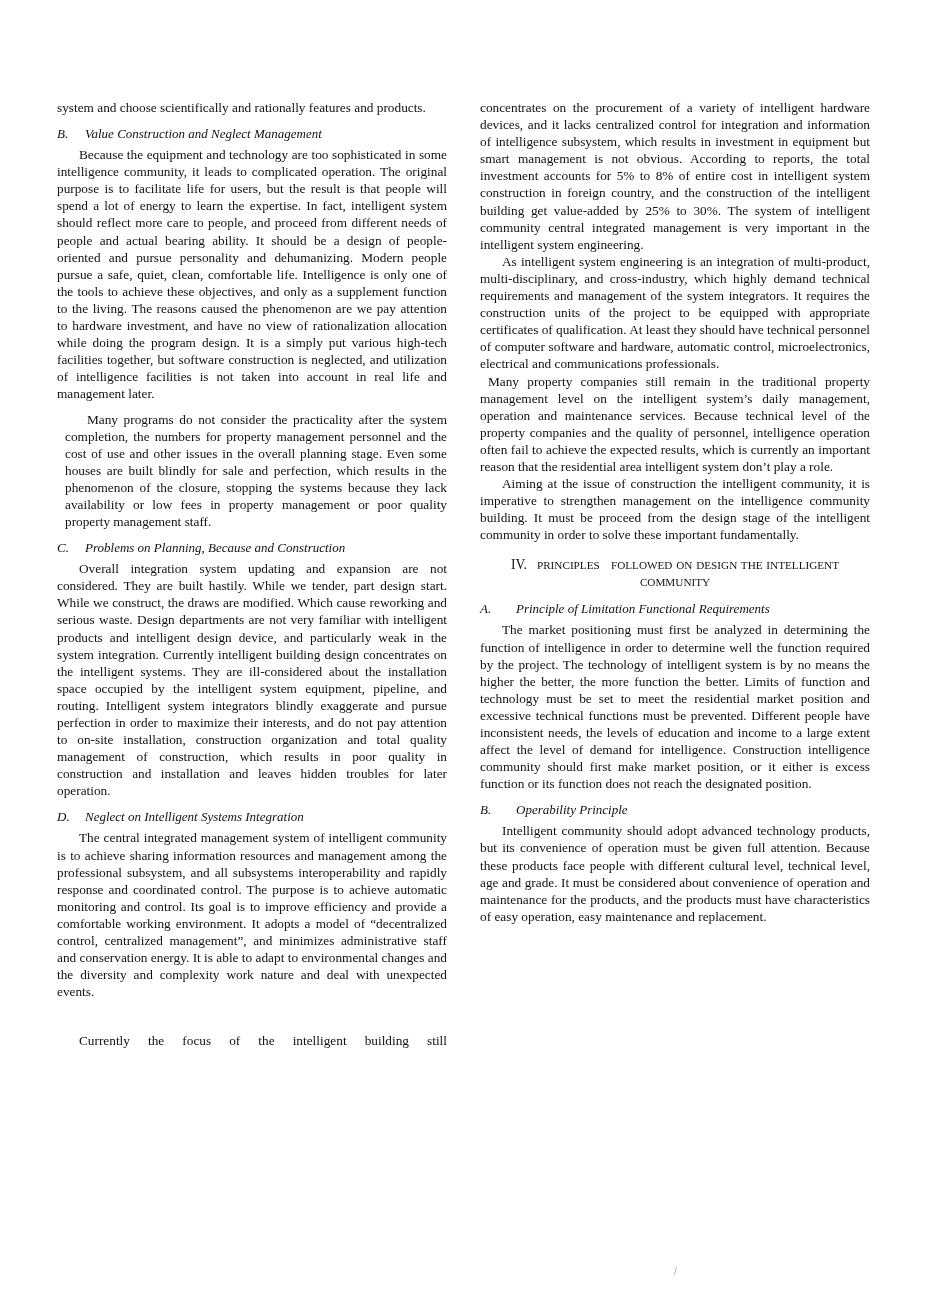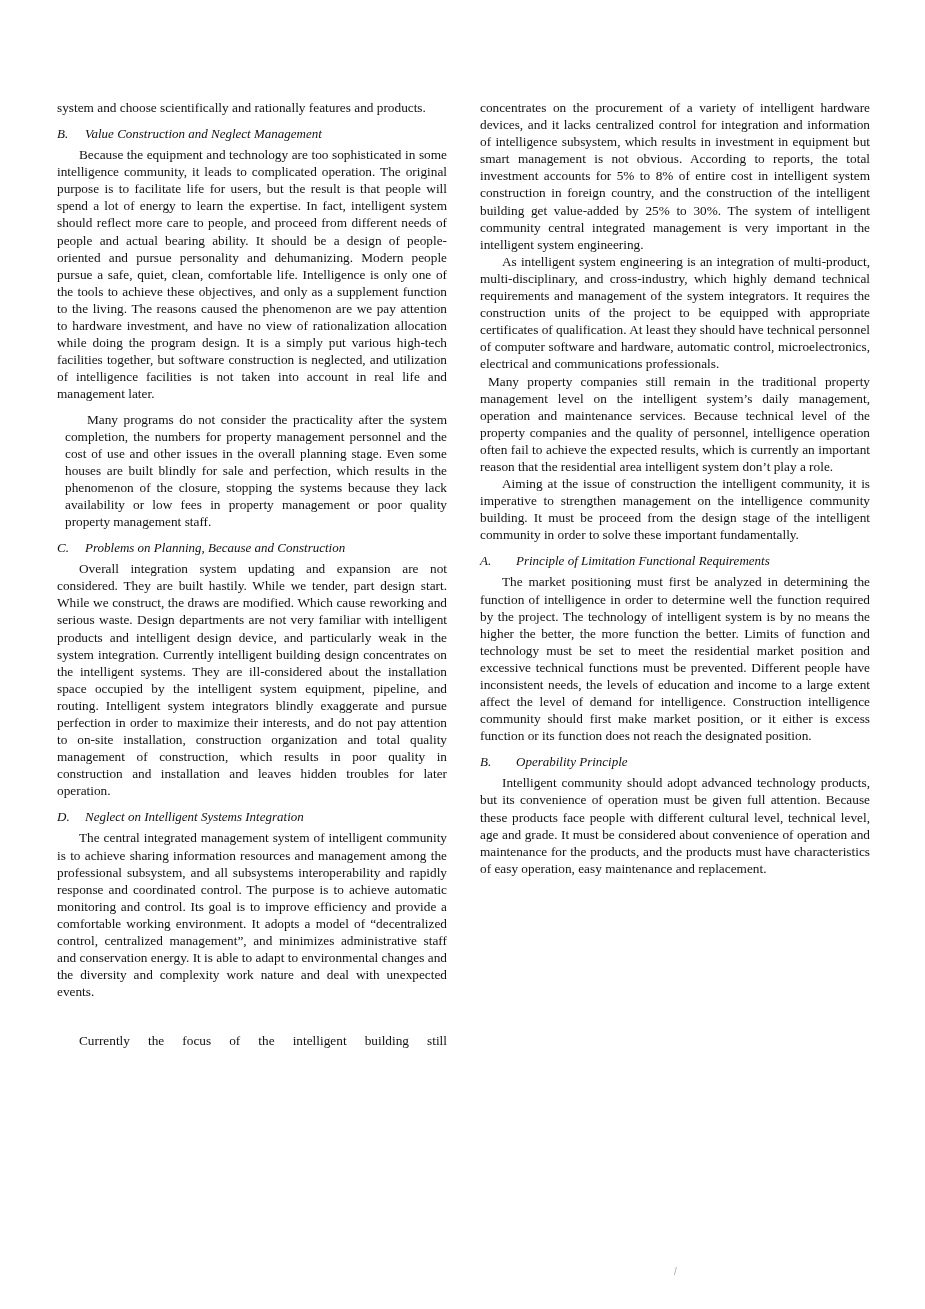--- a/index.html
+++ b/index.html
@@ -61,20 +61,26 @@
   <p class="para">The central integrated management system of intelligent community is to achieve sharing information resources and management among the professional subsystem, and all subsystems interoperability and rapidly response and coordinated control. The purpose is to achieve automatic monitoring and control. Its goal is to improve efficiency and provide a comfortable working environment. It adopts a model of “decentralized control, centralized management”, and minimizes administrative staff and conservation energy. It is able to adapt to environmental changes and the diversity and complexity work nature and deal with unexpected events.</p>
   <p class="para" style="text-align-last: justify; margin-top: 32px;">Currently the focus of the intelligent building still</p>
 </div>
 
 <div class="col col-right">
   <p class="para noindent">concentrates on the procurement of a variety of intelligent hardware devices, and it lacks centralized control for integration and information of intelligence subsystem, which results in investment in equipment but smart management is not obvious. According to reports, the total investment accounts for 5% to 8% of entire cost in intelligent system construction in foreign country, and the construction of the intelligent building get value-added by 25% to 30%. The system of intelligent community central integrated management is very important in the intelligent system engineering.</p>
   <p class="para">As intelligent system engineering is an integration of multi-product, multi-disciplinary, and cross-industry, which highly demand technical requirements and management of the system integrators. It requires the construction units of the project to be equipped with appropriate certificates of qualification. At least they should have technical personnel of computer software and hardware, automatic control, microelectronics, electrical and communications professionals.</p>
   <p class="para small-indent">Many property companies still remain in the traditional property management level on the intelligent system’s daily management, operation and maintenance services. Because technical level of the property companies and the quality of personnel, intelligence operation often fail to achieve the expected results, which is currently an important reason that the residential area intelligent system don’t play a role.</p>
   <p class="para">Aiming at the issue of construction the intelligent community, it is imperative to strengthen management on the intelligence community building. It must be proceed from the design stage of the intelligent community in order to solve these important fundamentally.</p>
 
+  <div class="sechead">
+    <div>
+      <span class="num">IV.</span><span class="title">PRINCIPLES FOLLOWED ON DESIGN THE INTELLIGENT</span>
+    </div>
+    <div class="title">COMMUNITY</div>
+  </div>
 
   <div class="subhead wide">
     <span class="letter">A.</span><span>Principle of Limitation Functional Requirements</span>
   </div>
   <p class="para">The market positioning must first be analyzed in determining the function of intelligence in order to determine well the function required by the project. The technology of intelligent system is by no means the higher the better, the more function the better. Limits of function and technology must be set to meet the residential market position and excessive technical functions must be prevented. Different people have inconsistent needs, the levels of education and income to a large extent affect the level of demand for intelligence. Construction intelligence community should first make market position, or it either is excess function or its function does not reach the designated position.</p>
 
   <div class="subhead wide">
     <span class="letter">B.</span><span>Operability Principle</span>
   </div>
   <p class="para">Intelligent community should adopt advanced technology products, but its convenience of operation must be given full attention. Because these products face people with different cultural level, technical level, age and grade. It must be considered about convenience of operation and maintenance for the products, and the products must have characteristics of easy operation, easy maintenance and replacement.</p>

